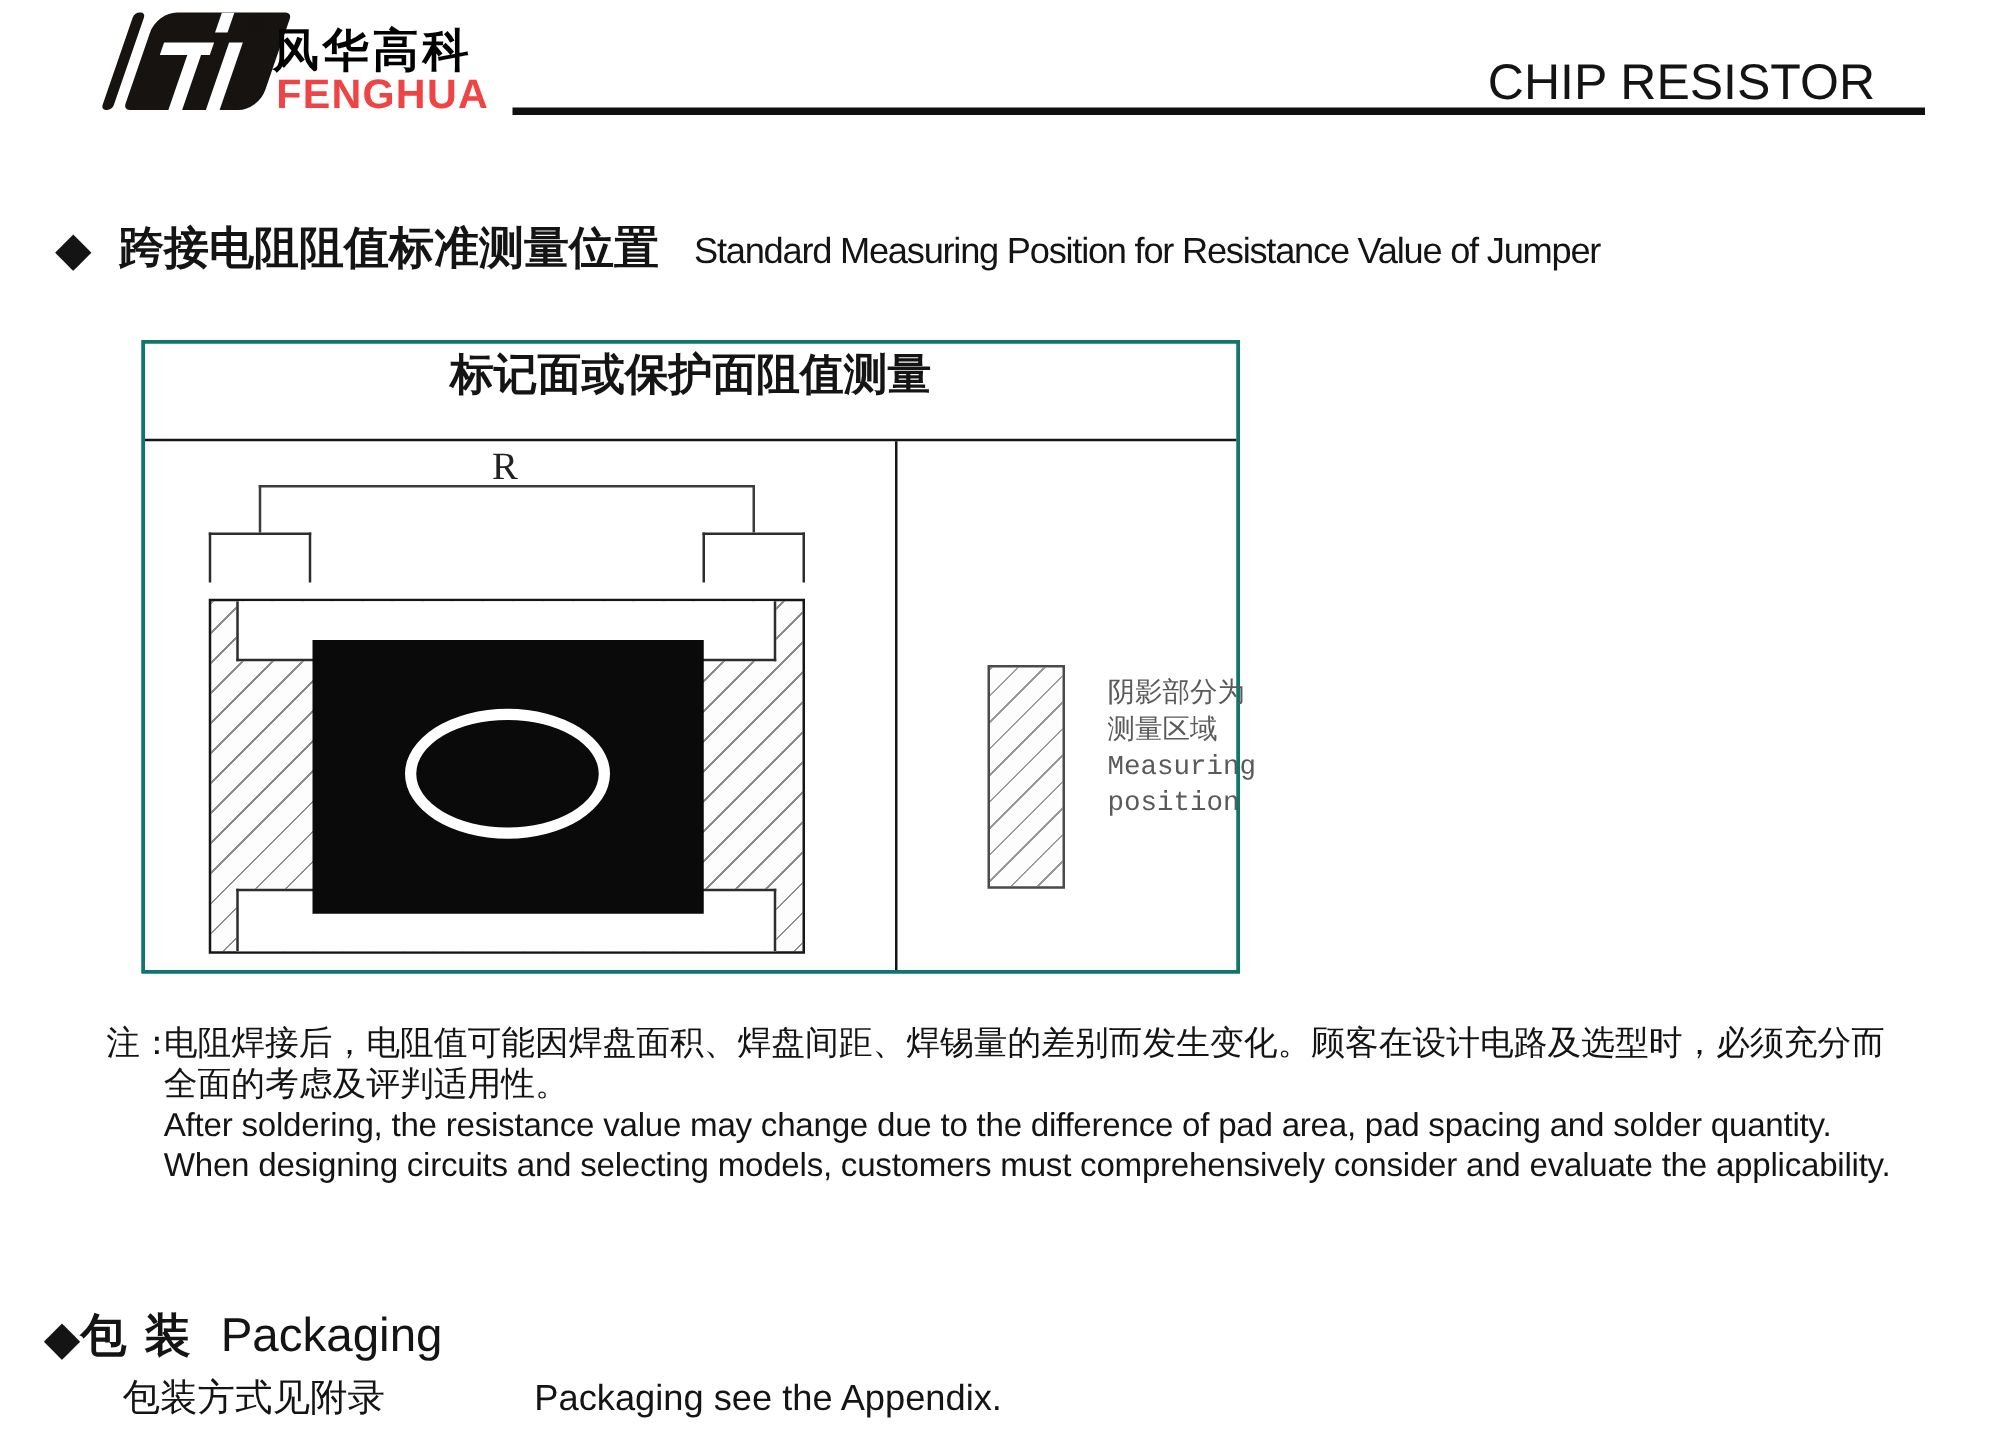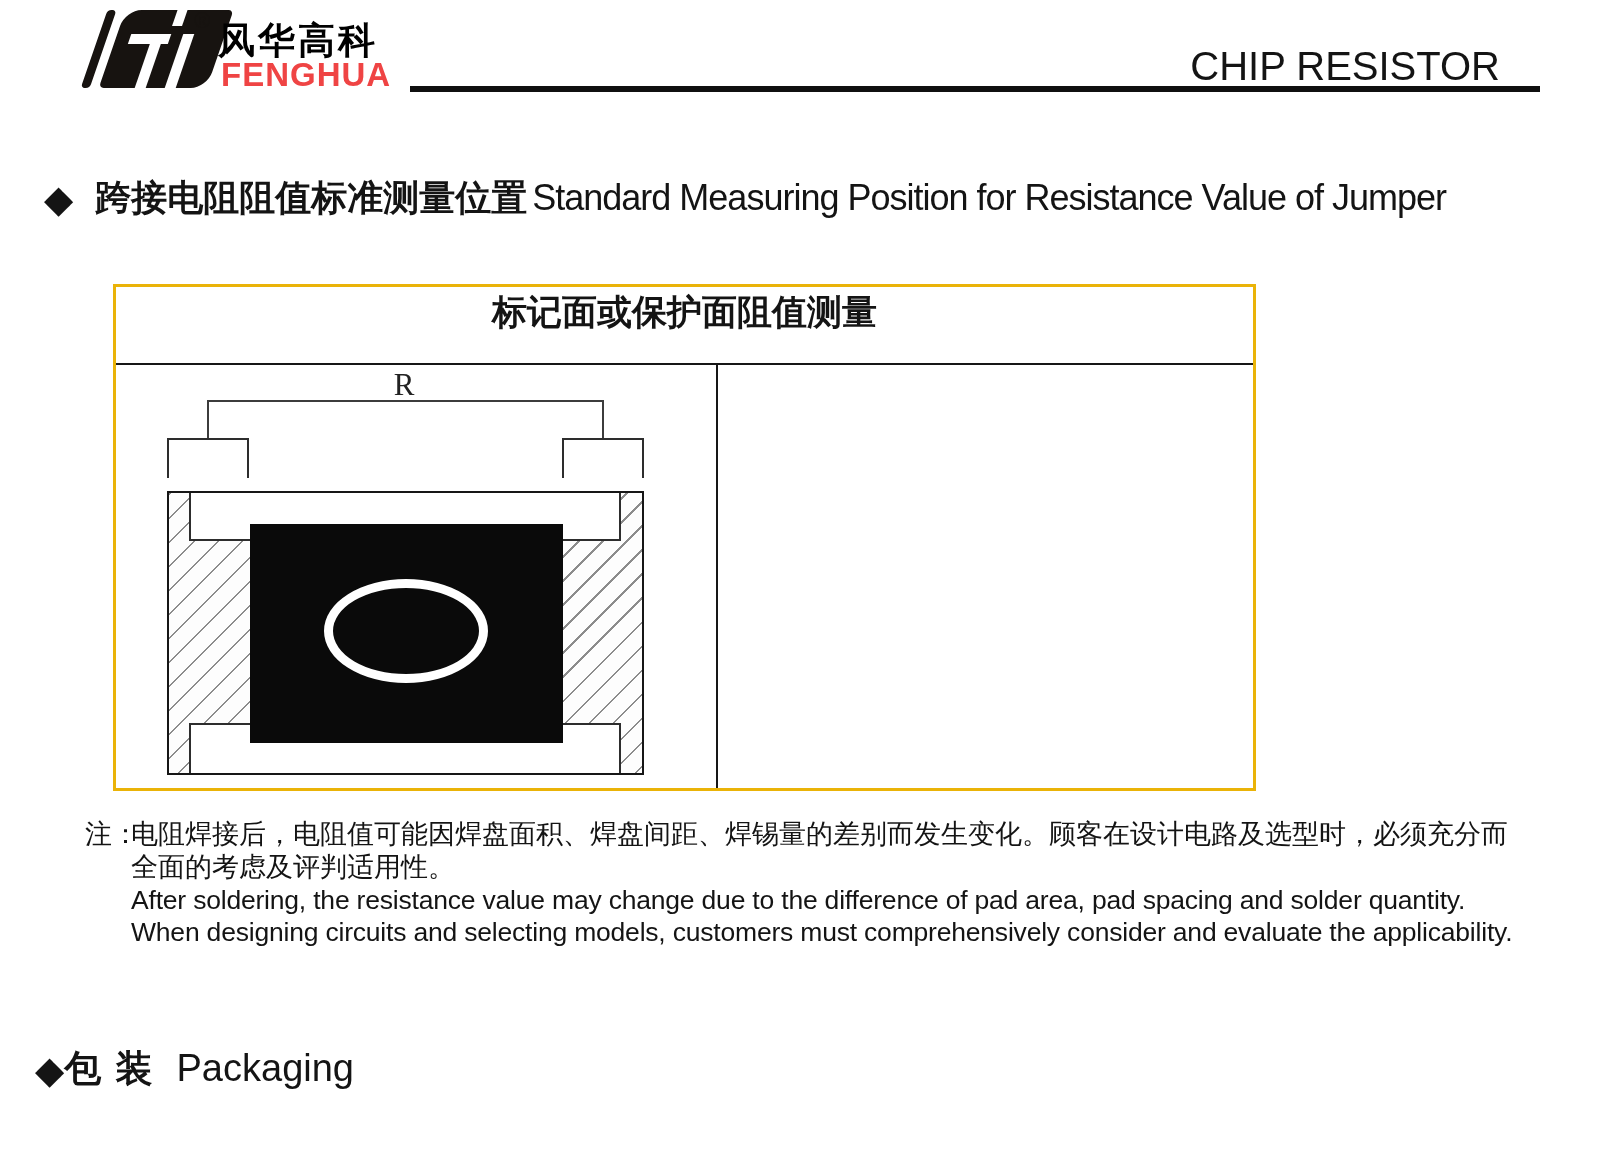--- a/index.html
+++ b/index.html
@@ -21,23 +21,23 @@
   .reg-mark{position:absolute;left:122px;top:0;font-size:22px;color:#171310;}
   .brand-cn{position:absolute;left:218px;top:16px;font-size:37px;font-weight:bold;letter-spacing:3px;color:#000000;white-space:nowrap;}
   .brand-en{position:absolute;left:221px;top:56px;font-size:33px;font-weight:bold;letter-spacing:1px;color:#ef4444;white-space:nowrap;}
   .page-title{position:absolute;right:104px;top:44px;font-size:40px;letter-spacing:0;white-space:nowrap;}
   .header-rule{position:absolute;left:410px;top:86px;width:1130px;height:6px;background:#101010;}
   
   .sec-head{position:absolute;display:flex;align-items:baseline;white-space:nowrap;}
   .sec1{left:44px;top:174px;}
   .bullet{font-size:38px;line-height:1;transform:translateY(2px);}
   .h-cn{font-size:36px;font-weight:bold;margin-left:22px;text-align:right;}
-  .h-en{font-size:36px;margin-left:5px;letter-spacing:-1px;}
+  .h-en{font-size:29px;margin-left:28px;letter-spacing:-1px;}
   
-  .figure-box{position:absolute;left:113px;top:284px;width:1143px;height:507px;border:3px solid #eab308;box-sizing:border-box;}
+  .figure-box{position:absolute;left:113px;top:272px;width:879px;height:507px;border:3px solid #0f766e;box-sizing:border-box;}
   .fig-header{height:76px;border-bottom:2px solid #161616;text-align:center;overflow:hidden;}
   .fig-title{font-size:35px;font-weight:bold;margin-top:5px;line-height:40px;}
   .fig-subtitle{font-size:27px;line-height:29px;letter-spacing:-0.6px;white-space:nowrap;}
   .fig-body{display:flex;height:423px;}
   .fig-left{position:relative;width:600px;border-right:2px solid #161616;box-sizing:content-box;}
   .fig-right{position:relative;flex:1;}
   .line{position:absolute;background:#3c3c3c;}
   .dim-label{position:absolute;left:268px;top:2px;width:40px;text-align:center;font-family:"Liberation Serif",serif;font-size:31px;color:#222;}
   .terminal{position:absolute;width:82px;height:40px;border:2px solid #2d2d2d;border-bottom:none;box-sizing:border-box;background:#fff;}
   .hatch{background-image:repeating-linear-gradient(135deg,#8c8c8c 0,#8c8c8c 1.6px,transparent 1.6px,transparent 17px);}
@@ -109,31 +109,44 @@
 
         <div class="chip-body hatch">
           <div class="notch notch-top"></div>
           <div class="notch notch-bottom"></div>
           <div class="black-rect">
             <div class="ellipse-ring"></div>
           </div>
         </div>
       </div>
 
+      <div class="fig-right">
+        <div class="measure-rect"></div>
+        <div class="legend">
+          <div>阴影部分为</div>
+          <div>测量区域</div>
+          <div>Measuring</div>
+          <div>position</div>
+        </div>
+      </div>
 
     </div>
   </div>
 
   <div class="note">
     <div class="note-label">注：</div>
     <div class="note-content">
       <div class="note-cn">电阻焊接后，电阻值可能因焊盘面积、焊盘间距、焊锡量的差别而发生变化。顾客在设计电路及选型时，必须充分而全面的考虑及评判适用性。</div>
       <div class="note-en">After soldering, the resistance value may change due to the difference of pad area, pad spacing and solder quantity. When designing circuits and selecting models, customers must comprehensively consider and evaluate the applicability.</div>
     </div>
   </div>
 
   <div class="sec-head sec2">
     <span class="bullet">◆</span>
     <span class="h-cn2">包 装</span>
     <span class="h-en2">Packaging</span>
   </div>
+  <div class="pack-line">
+    <span class="pack-cn">包装方式见附录</span>
+    <span class="pack-en">Packaging see the Appendix.</span>
+  </div>
 
 </div>
 
 </body></html>

